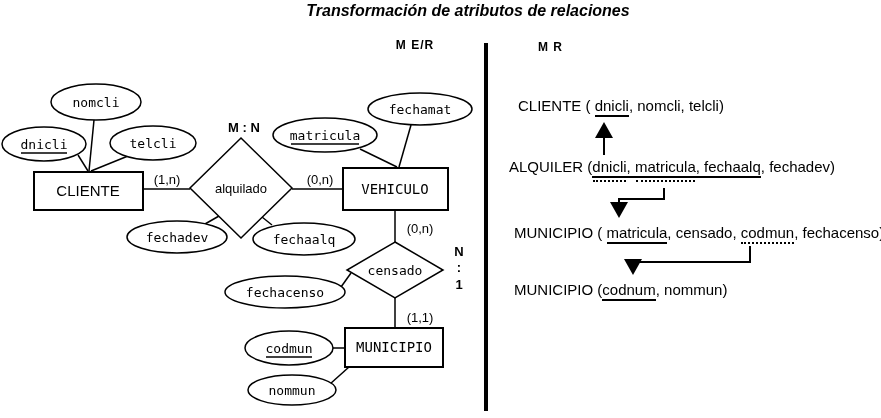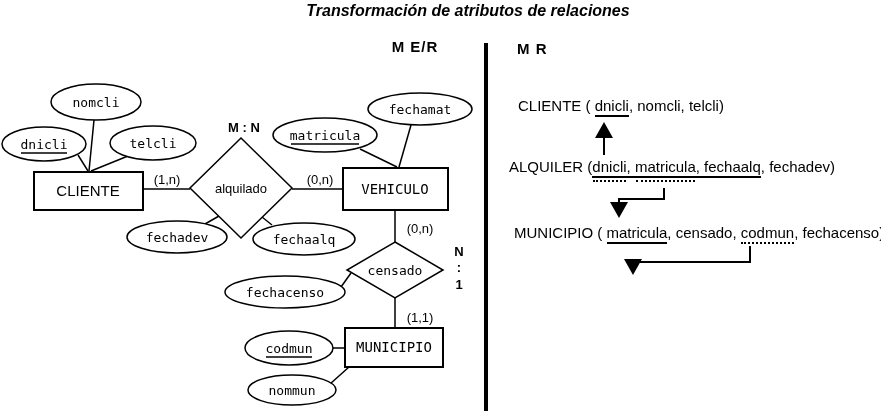--- a/index.html
+++ b/index.html
@@ -1,22 +1,22 @@
 <!DOCTYPE html>
 <html><head>
 <meta charset="utf-8">
 <style>
   html,body{margin:0;padding:0;background:#fff;}
   #page{position:relative;width:881px;height:418px;background:#ffffff;overflow:hidden;
         font-family:"Liberation Sans",sans-serif;color:#000;}
   .title{position:absolute;left:168px;top:2px;width:600px;text-align:center;
          font-size:16px;font-weight:bold;font-style:italic;}
-  .col-header{position:absolute;font-size:15px;font-weight:bold;letter-spacing:1px;}
+  .col-header{position:absolute;font-size:12px;font-weight:bold;letter-spacing:1px;}
   #hdr-mer{left:375px;top:38px;width:80px;text-align:center;}
-  #hdr-mr{left:517px;top:40px;width:60px;}
+  #hdr-mr{left:538px;top:40px;width:60px;}
   .divider{position:absolute;left:484px;top:43px;width:4px;height:368px;background:#000;}
   svg{position:absolute;left:0;top:0;}
   .shape{fill:#fff;stroke:#000;stroke-width:1.5;}
   .box{fill:#fff;stroke:#000;stroke-width:2;}
   .conn{stroke:#000;stroke-width:1.5;fill:none;}
   .arrow{stroke:#000;stroke-width:2;fill:none;}
   text{fill:#000;}
   .attr-label{font:13px "DejaVu Sans Mono",monospace;}
   .entity-sans{font:15px "Liberation Sans",sans-serif;}
   .entity-mono{font:14px "DejaVu Sans Mono",monospace;}
@@ -155,14 +155,15 @@
       <polyline class="arrow" points="750,246 750,262 633,262 633,273" marker-end="url(#ah)"></polyline>
     </g>
   </svg>
 
   <div class="rel-line" id="rel-alquiler"><span>ALQUILER (</span><span class="pk"><span class="fkb">dnicli</span><span>, </span><span class="fkb">matricula</span><span>, fechaalq</span></span><span>, fechadev)</span></div>
 
   <div class="rel-line" id="rel-cliente"><span>CLIENTE ( </span><span class="pk">dnicli</span><span>, nomcli, telcli)</span></div>
 
   <div class="rel-line" id="rel-vehiculo"><span>MUNICIPIO ( </span><span class="pk">matricula</span><span>, censado, </span><span class="fk">codmun</span><span>, fechacenso)</span></div>
 
+  <div class="rel-line" id="rel-municipio"><span>MUNICIPIO (</span><span class="pk">codnum</span><span>, nommun)</span></div>
 
 </div>
 
 </body></html>

